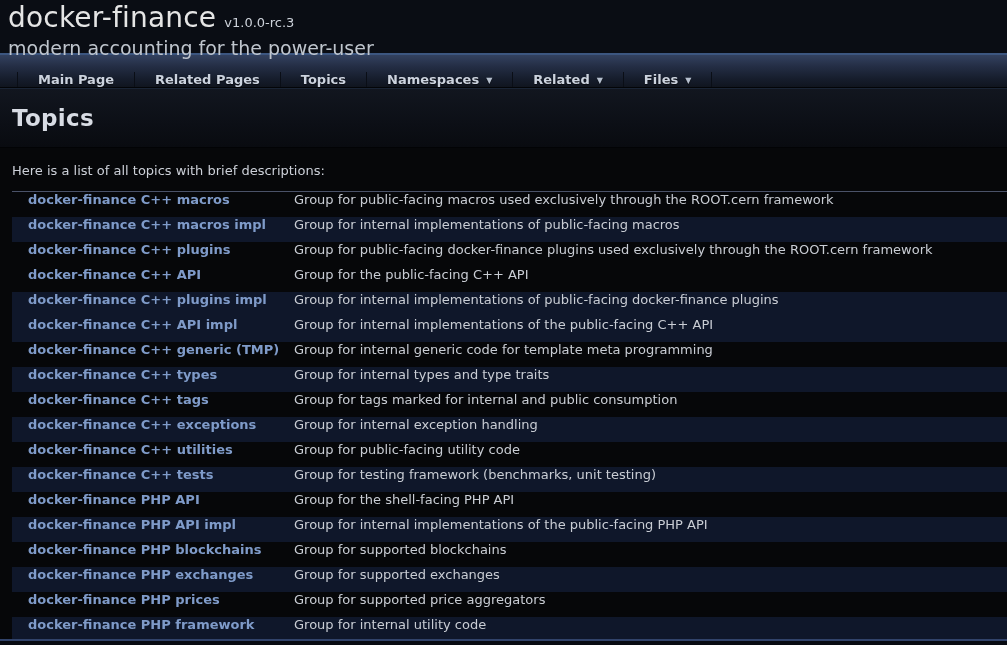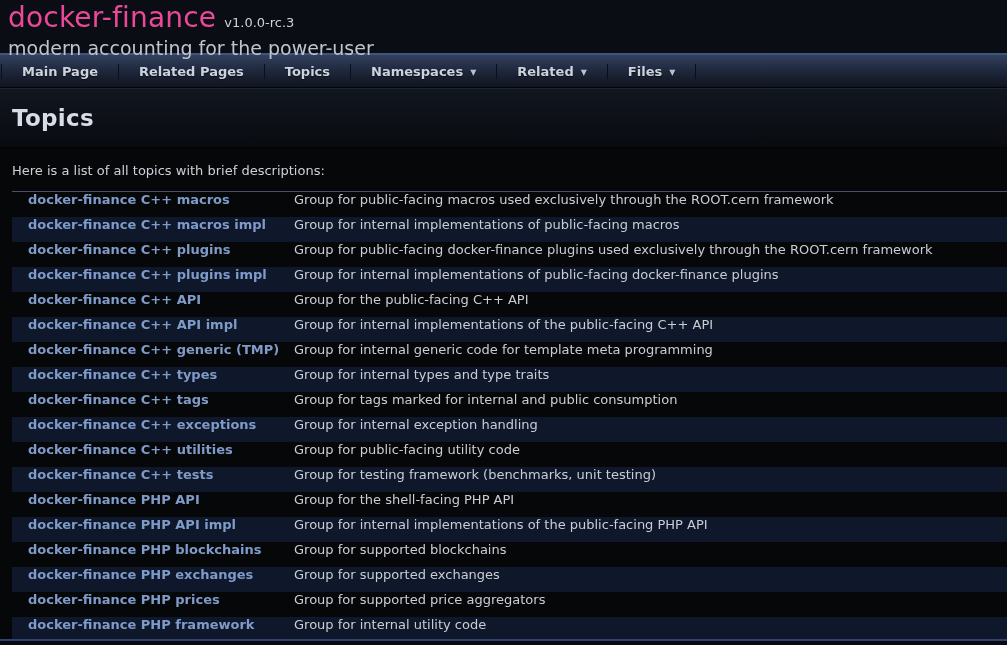--- a/index.html
+++ b/index.html
@@ -13,36 +13,36 @@
 
   
   #titlearea {
     height: 53px;
     background: #0a0d14;
     padding: 1px 0 0 8px;
   }
   .projectrow { display: flex; align-items: baseline; gap: 8px; }
   #projectname {
     font-size: 28px;
-    color: #ec4899;
+    color: #e5e5e5;
     font-weight: 400;
     letter-spacing: 0.2px;
   }
   #projectnumber { font-size: 13px; color: #cdd2da; }
   #projectbrief { font-size: 19px; color: #bfc5cd; margin-top: 3px; }
 
   
   #tabs {
     height: 35px;
     display: flex;
-    align-items: center;
+    align-items: flex-end;
     background: linear-gradient(180deg, #33415f 0%, #242e45 35%, #161d2c 75%, #10151f 100%);
     border-top: 2px solid #3c5680;
     border-bottom: 1px solid #030508;
-    padding-left: 1px;
+    padding-left: 17px;
   }
   .tab {
     display: flex; align-items: center;
     padding: 0 20px;
     font-size: 13px;
     font-weight: bold;
     color: #ccd3de;
     text-shadow: 0 1px 1px rgba(0,0,0,0.6);
     border-right: 1px solid #0a0e16;
     cursor: pointer;
@@ -167,30 +167,30 @@
   <div class="dirrow even">
     <a class="topic-link" href="#">docker-finance C++ macros impl</a>
     <span class="topic-desc">Group for internal implementations of public-facing macros</span>
   </div>
 
   <div class="dirrow odd">
     <a class="topic-link" href="#">docker-finance C++ plugins</a>
     <span class="topic-desc">Group for public-facing docker-finance plugins used exclusively through the ROOT.cern framework</span>
   </div>
 
+  <div class="dirrow odd">
+    <a class="topic-link" href="#">docker-finance C++ API</a>
+    <span class="topic-desc">Group for the public-facing C++ API</span>
+  </div>
+
   <div class="dirrow even">
     <a class="topic-link" href="#">docker-finance C++ plugins impl</a>
     <span class="topic-desc">Group for internal implementations of public-facing docker-finance plugins</span>
   </div>
 
-  <div class="dirrow odd">
-    <a class="topic-link" href="#">docker-finance C++ API</a>
-    <span class="topic-desc">Group for the public-facing C++ API</span>
-  </div>
-
   <div class="dirrow even">
     <a class="topic-link" href="#">docker-finance C++ API impl</a>
     <span class="topic-desc">Group for internal implementations of the public-facing C++ API</span>
   </div>
 
   <div class="dirrow odd">
     <a class="topic-link" href="#">docker-finance C++ generic (TMP)</a>
     <span class="topic-desc">Group for internal generic code for template meta programming</span>
   </div>
 

